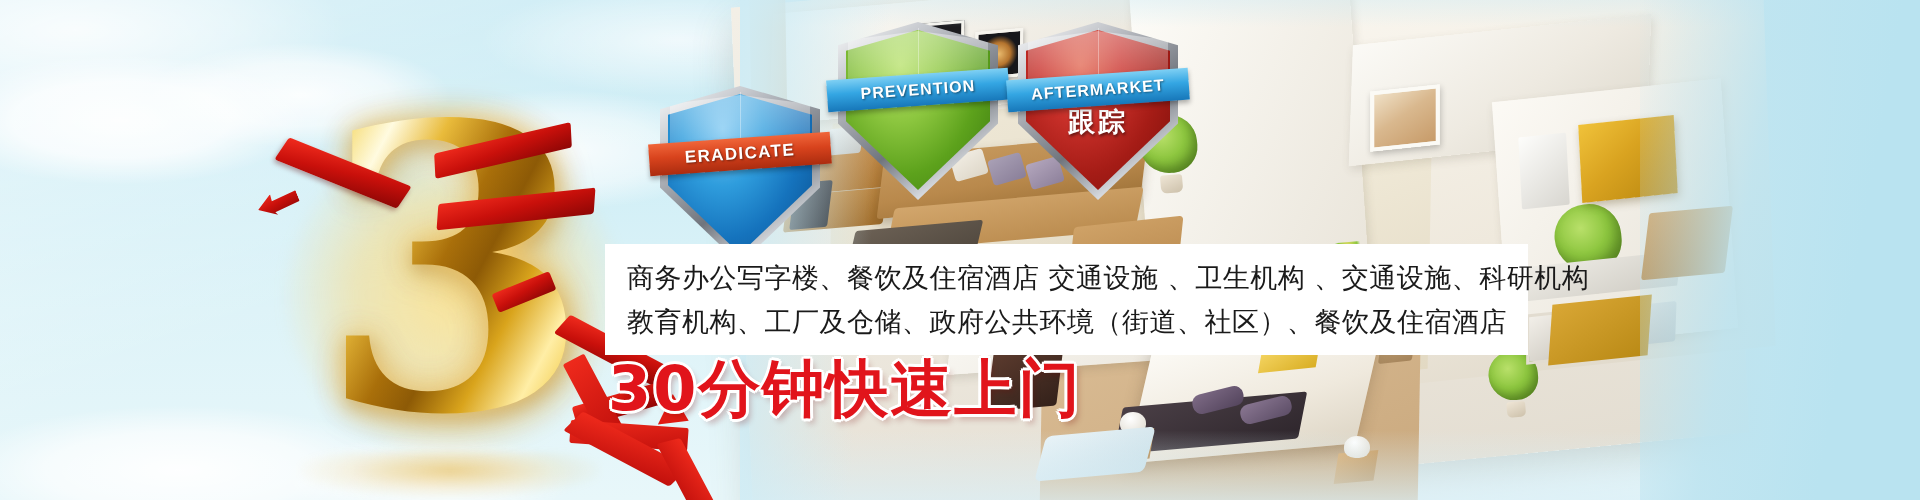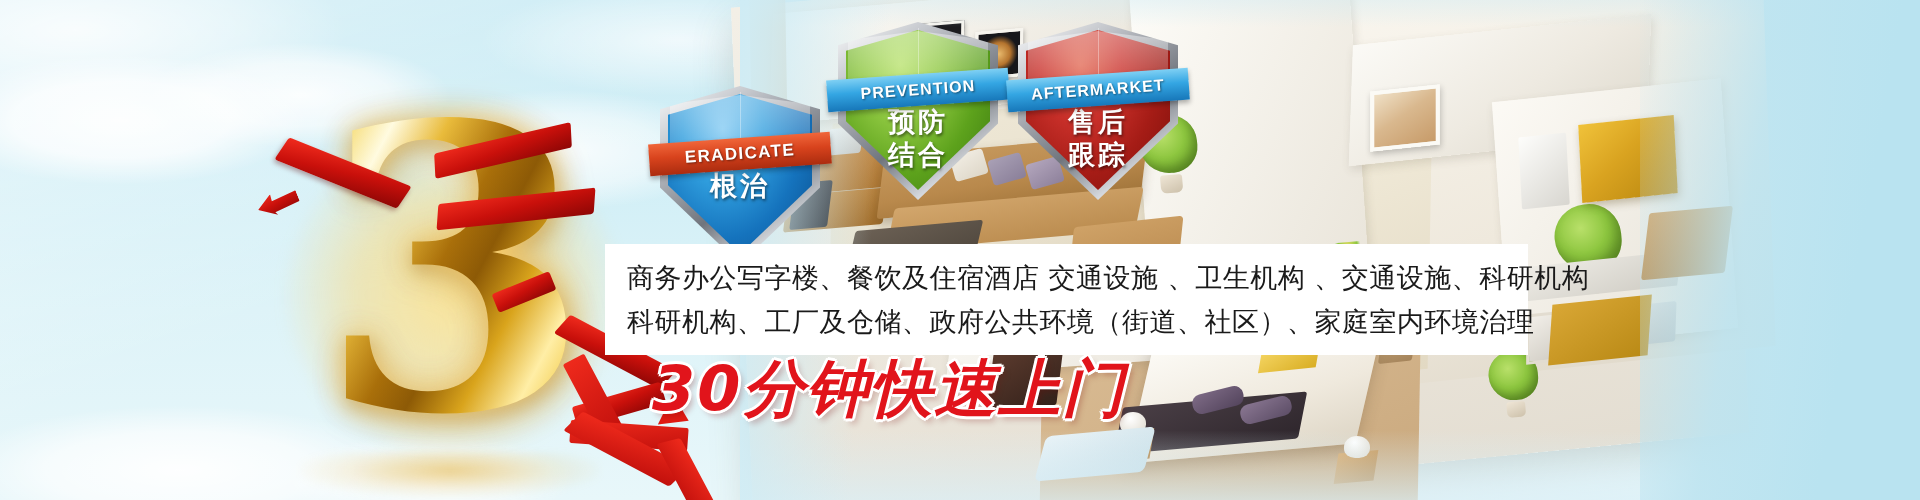--- a/index.html
+++ b/index.html
@@ -403,35 +403,34 @@
     font-size: 27px;
     line-height: 44px;
     letter-spacing: .5px;
     white-space: nowrap;
     font-family: "DejaVu Sans", "Liberation Sans", sans-serif;
   }
 
   
   .headline {
     position: absolute;
-    left: 652px; top: 358px;
+    left: 608px; top: 358px;
     font-size: 62px;
     font-weight: 700;
     color: #e1141b;
     letter-spacing: 2px;
     line-height: 1;
     white-space: nowrap;
     font-family: "DejaVu Sans", "Liberation Sans", sans-serif;
     text-shadow:
       -2px -2px 0 #ffffff,  2px -2px 0 #ffffff,
       -2px  2px 0 #ffffff,  2px  2px 0 #ffffff,
       -3px  0   0 #ffffff,  3px  0   0 #ffffff,
        0   -3px 0 #ffffff,  0    3px 0 #ffffff,
        4px  5px 6px rgba(120,0,0,.28);
-    font-style: italic;
   }
   .gold-dust {
     position: absolute; left: 300px; top: 452px; width: 300px; height: 46px;
     background: radial-gradient(ellipse at 50% 40%, rgba(226,176,56,.55) 0%, rgba(226,176,56,.14) 48%, rgba(226,176,56,0) 75%);
     filter: blur(3px);
     pointer-events: none;
   }
 </style>
 </head>
 <body>
@@ -551,58 +550,52 @@
     <div class="ar-seg ar-tail"></div>
     <div class="ar-seg ar-tail2"></div>
   </div>
 
   <div class="badge blue">
     <div class="shield-outer">
       <div class="shield-inner"></div>
       <div class="shield-gloss"></div>
       <div class="shield-split"></div>
       <div class="cn-lines">
-        <div>根治</div>
       </div>
     </div>
     <div class="ribbon-band">
       <span class="en">ERADICATE</span>
     </div>
   </div>
 
   <div class="badge green">
     <div class="shield-outer">
       <div class="shield-inner"></div>
       <div class="shield-gloss"></div>
       <div class="shield-split"></div>
-      <div class="cn-lines">
-        <div>预防</div>
-        <div>结合</div>
-      </div>
     </div>
     <div class="ribbon-band">
       <span class="en">PREVENTION</span>
     </div>
   </div>
 
   <div class="badge red">
     <div class="shield-outer">
       <div class="shield-inner"></div>
       <div class="shield-gloss"></div>
       <div class="shield-split"></div>
       <div class="cn-lines">
-        <div>售后</div>
         <div>跟踪</div>
       </div>
     </div>
     <div class="ribbon-band">
       <span class="en">AFTERMARKET</span>
     </div>
   </div>
 
   <div class="info-panel">
     <div class="info-line">商务办公写字楼、餐饮及住宿酒店 交通设施 、卫生机构 、交通设施、科研机构</div>
-    <div class="info-line">科研机构、工厂及仓储、政府公共环境（街道、社区）、家庭室内环境治理</div>
+    <div class="info-line">教育机构、工厂及仓储、政府公共环境（街道、社区）、餐饮及住宿酒店</div>
   </div>
 
   <div class="headline">30分钟快速上门</div>
 
 </div>
 
 </body></html>

